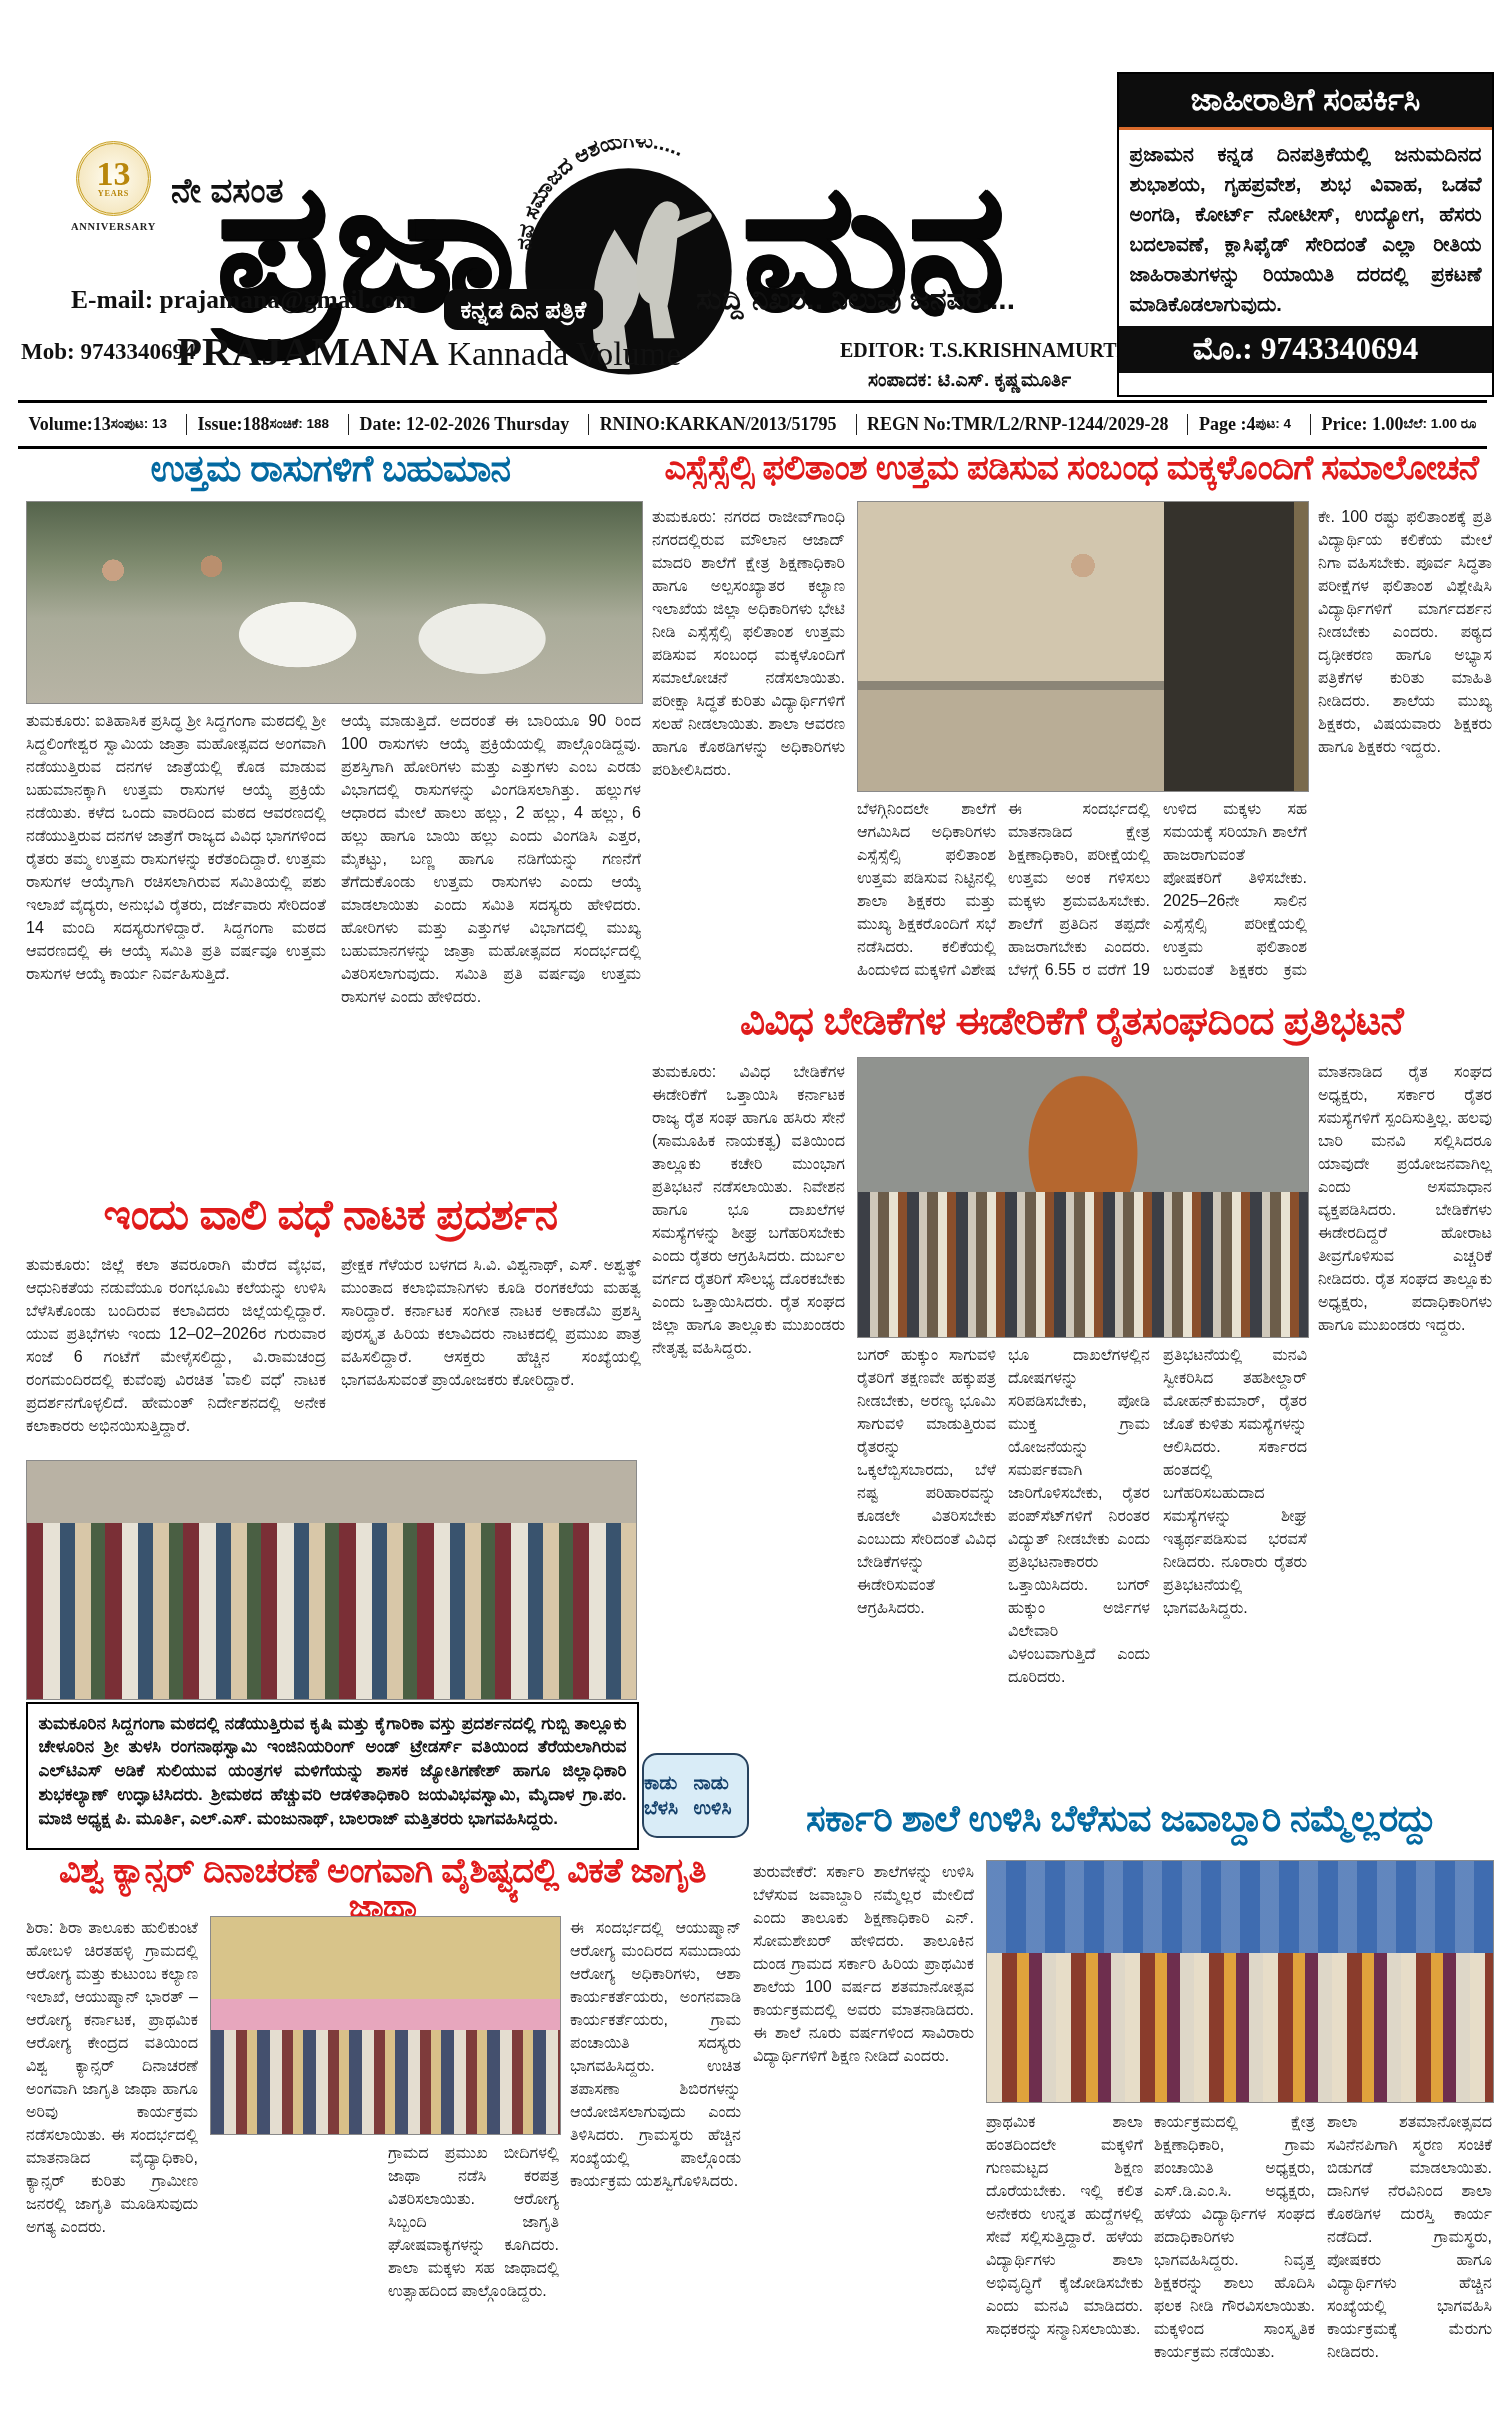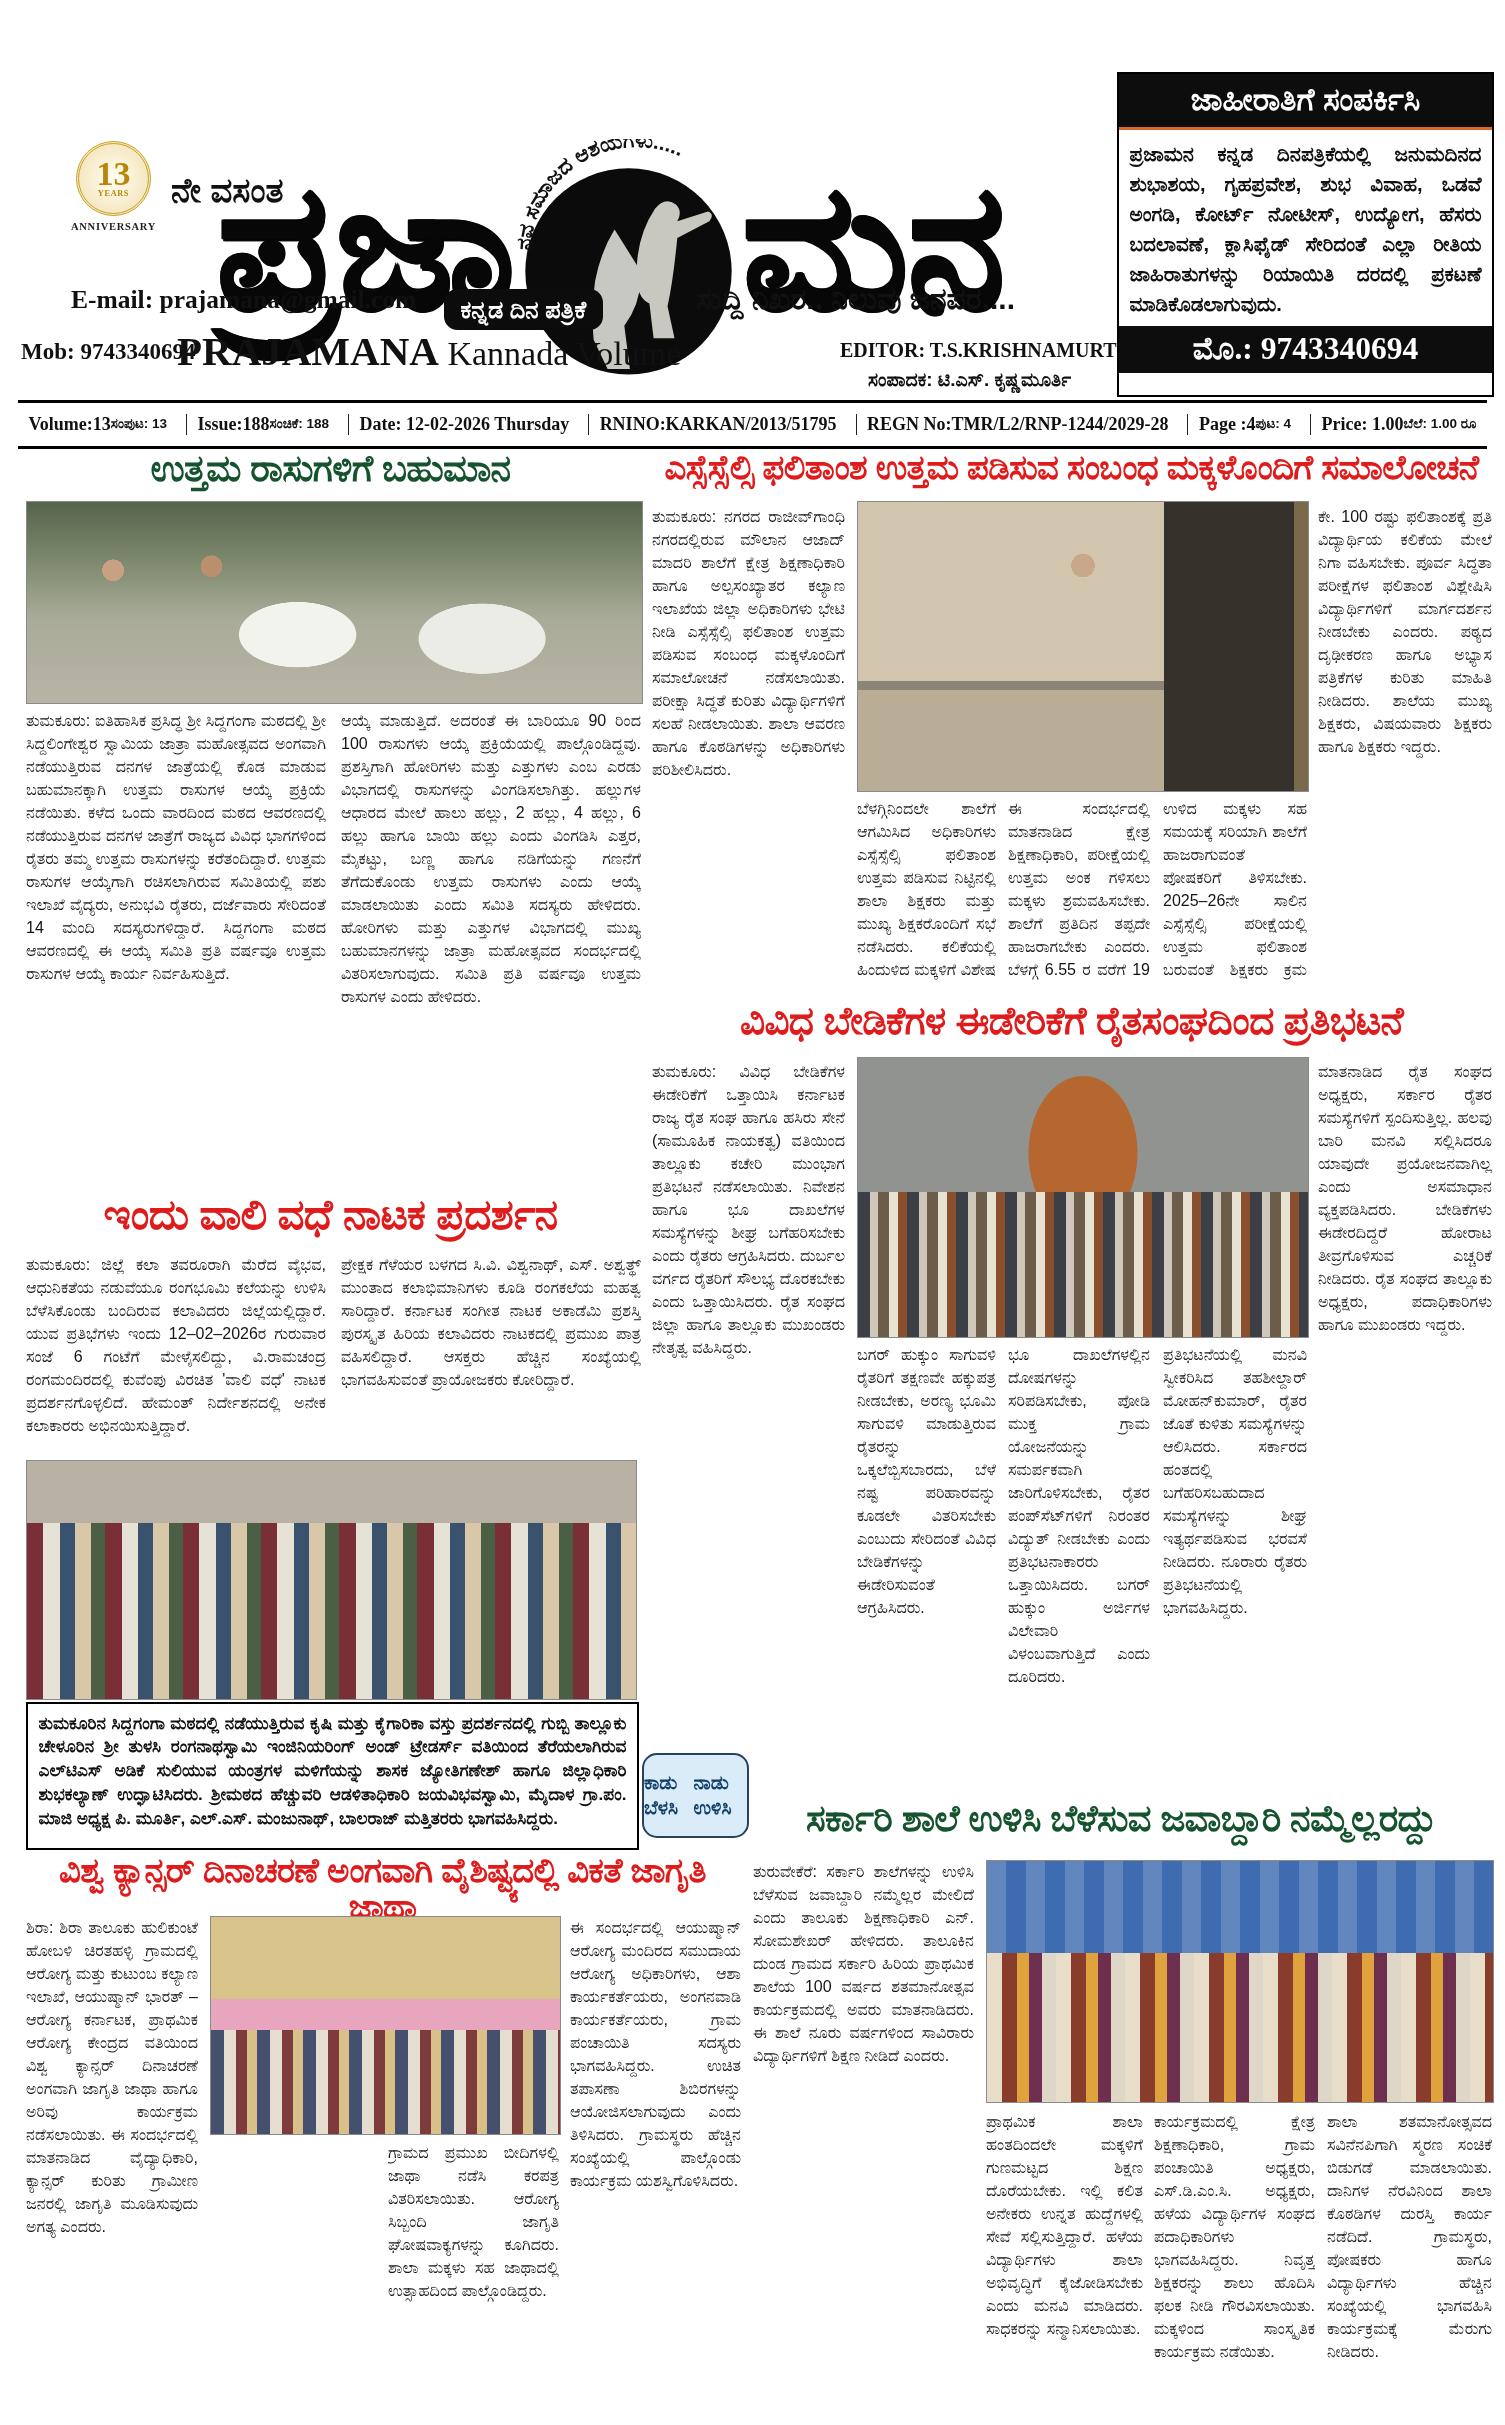--- a/index.html
+++ b/index.html
@@ -46,21 +46,21 @@
   
   .info-bar{position:absolute;left:18px;right:18px;top:400px;height:43px;border-top:3px solid #000;
       border-bottom:3px solid #000;display:flex;align-items:center;justify-content:space-between;}
   .info-item{padding:0 10.5px;display:flex;flex-direction:row;align-items:center;line-height:1.08;}
   .info-item + .info-item{border-left:1.5px solid #222;}
   .info-en{font:700 18px "Liberation Serif",serif;white-space:nowrap;}
   .info-kn{font-size:13.5px;font-weight:700;white-space:nowrap;}
 
   
   .headline{position:absolute;font-weight:900;text-align:center;line-height:1.05;letter-spacing:-0.7px;}
-  .hl-black{color:#14532d;}
+  .hl-black{color:#0369a1;}
   .hl-red{color:#e01b1b;}
   .col{position:absolute;font-size:16px;line-height:1.44;text-align:justify;overflow:hidden;color:#141414;}
   .photo{position:absolute;background-repeat:no-repeat;border:0.7px solid #8a8a8a;}
   .caption-box{position:absolute;border:2.2px solid #000;padding:7.5px 10.5px;font-size:17px;font-weight:700;
       text-align:justify;line-height:1.4;overflow:hidden;background:#fff;}
   .eco-badge{position:absolute;left:642px;top:1753px;width:103px;height:81px;background:#d9ecf7;
       border:2.2px solid #27425e;border-radius:15px;color:#14406b;font-size:19px;font-weight:800;
       display:flex;align-items:center;justify-content:center;line-height:1.3;}
 
   

